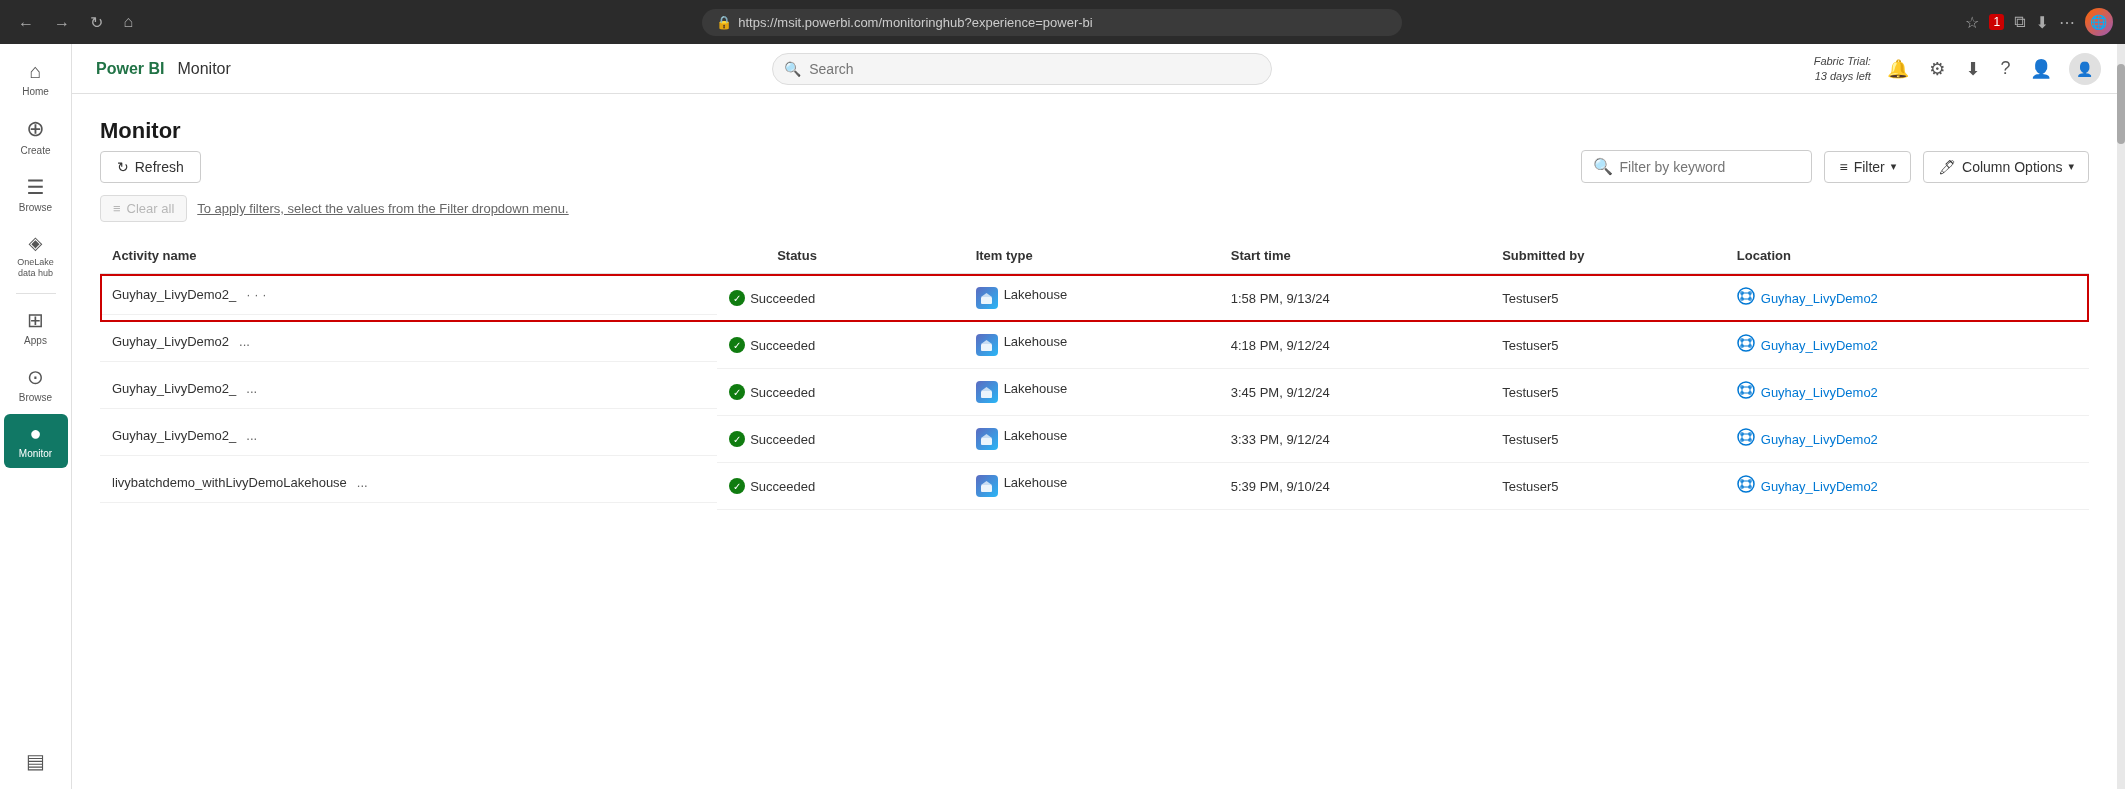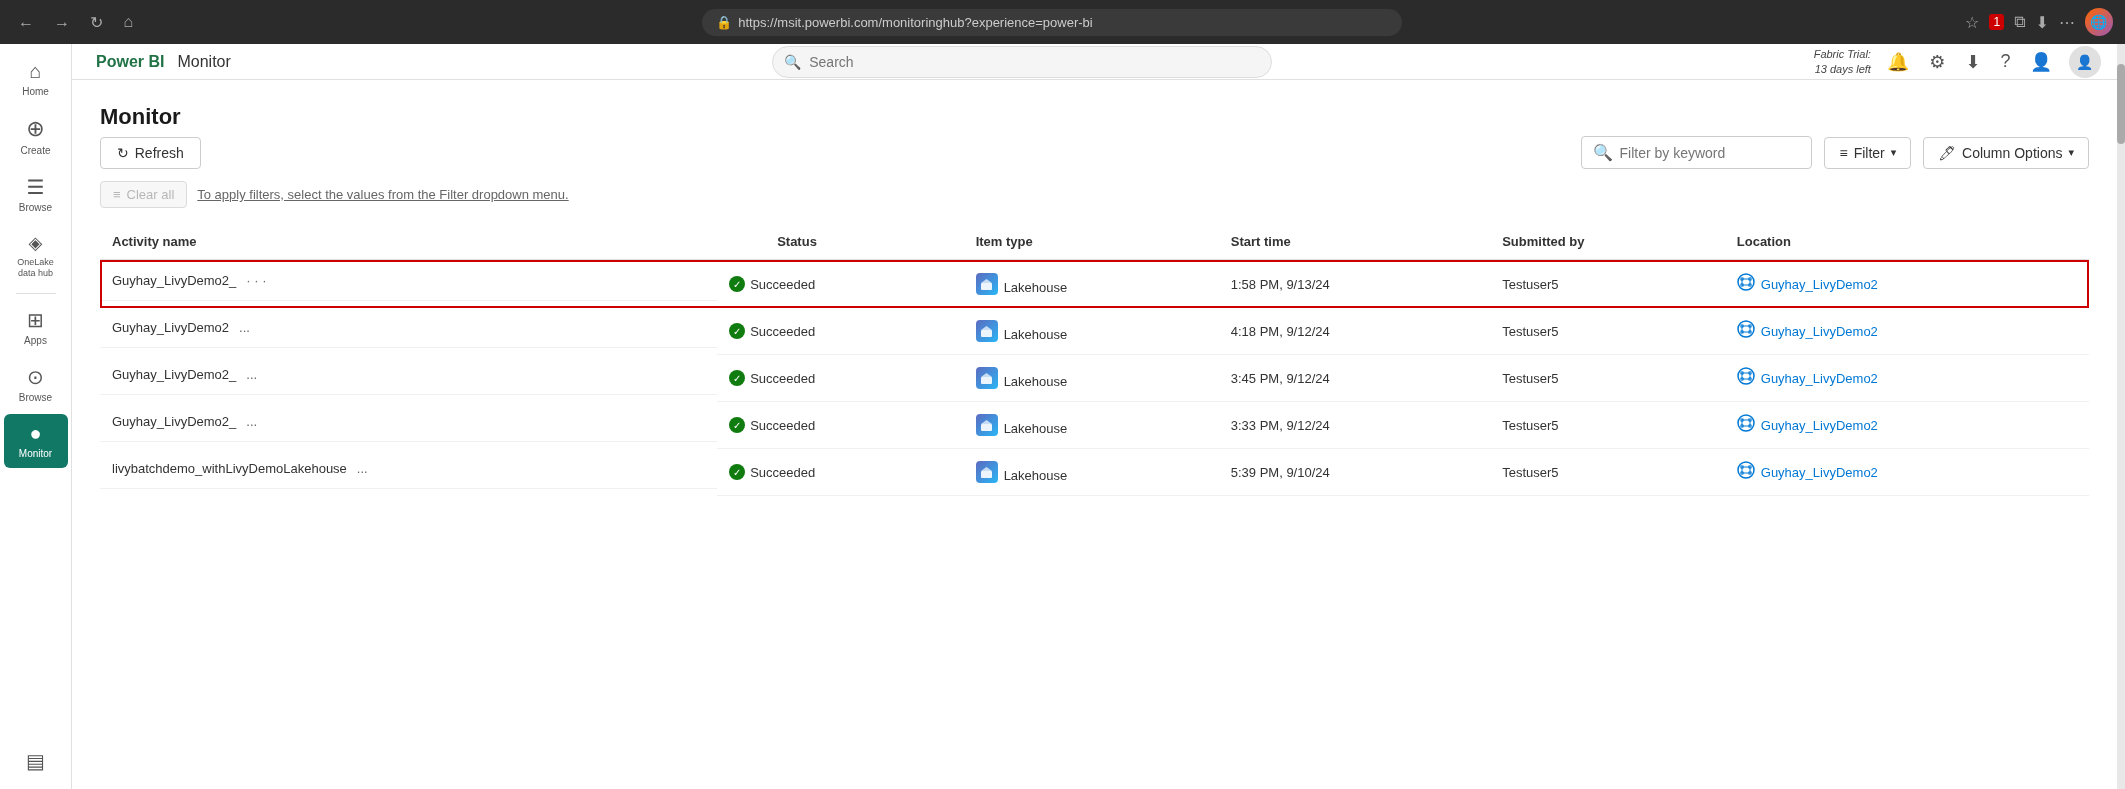--- a/index.html
+++ b/index.html
@@ -77,21 +77,21 @@
     }
     .sidebar-item.active-monitor { color: #fff; background: #117865; border-radius: 6px; }
     .sidebar-item .icon { font-size: 20px; }
     .sidebar-item .label { font-size: 10px; text-align: center; line-height: 1.2; }
     .sidebar-divider { width: 40px; height: 1px; background: #e0e0e0; margin: 4px 0; }
 
     
     .top-bar {
       background: #fff;
       border-bottom: 1px solid #e0e0e0;
-      height: 36px;
+      height: 50px;
       display: flex;
       align-items: center;
       padding: 0 16px;
       gap: 16px;
     }
     .app-logo { font-weight: 700; color: #217346; font-size: 18px; cursor: pointer; }
     .app-logo span { color: #333; font-weight: 400; margin-left: 8px; font-size: 16px; }
     .top-search {
       flex: 1;
       max-width: 500px;
@@ -292,21 +292,21 @@
       border-radius: 50%;
       background: #107c10;
       display: inline-flex;
       align-items: center;
       justify-content: center;
       color: #fff;
       font-size: 10px;
     }
     .item-type-cell {
       display: flex;
-      align-items: flex-end;
+      align-items: flex-start;
       gap: 6px;
     }
     .lakehouse-icon {
       width: 22px; height: 22px;
       background: linear-gradient(135deg, #6264a7 0%, #4fc3f7 100%);
       border-radius: 4px;
       display: flex; align-items: center; justify-content: center;
       font-size: 11px; color: #fff;
     }
     .location-cell {

